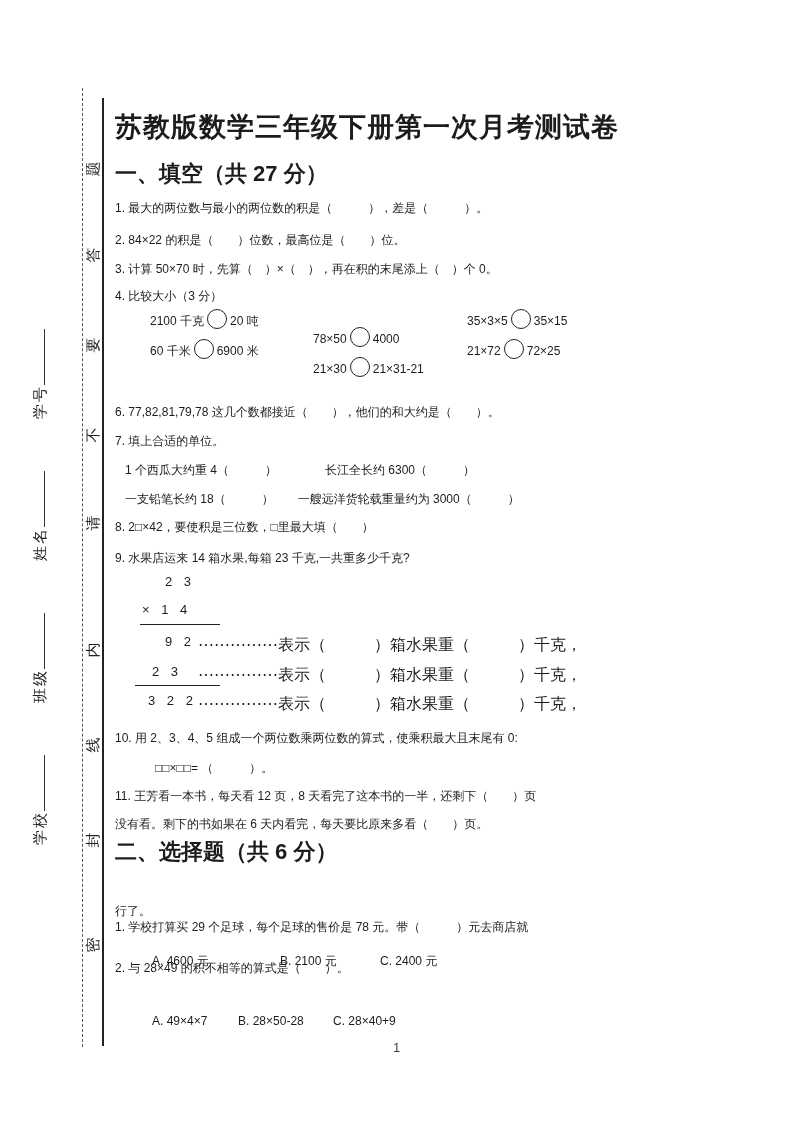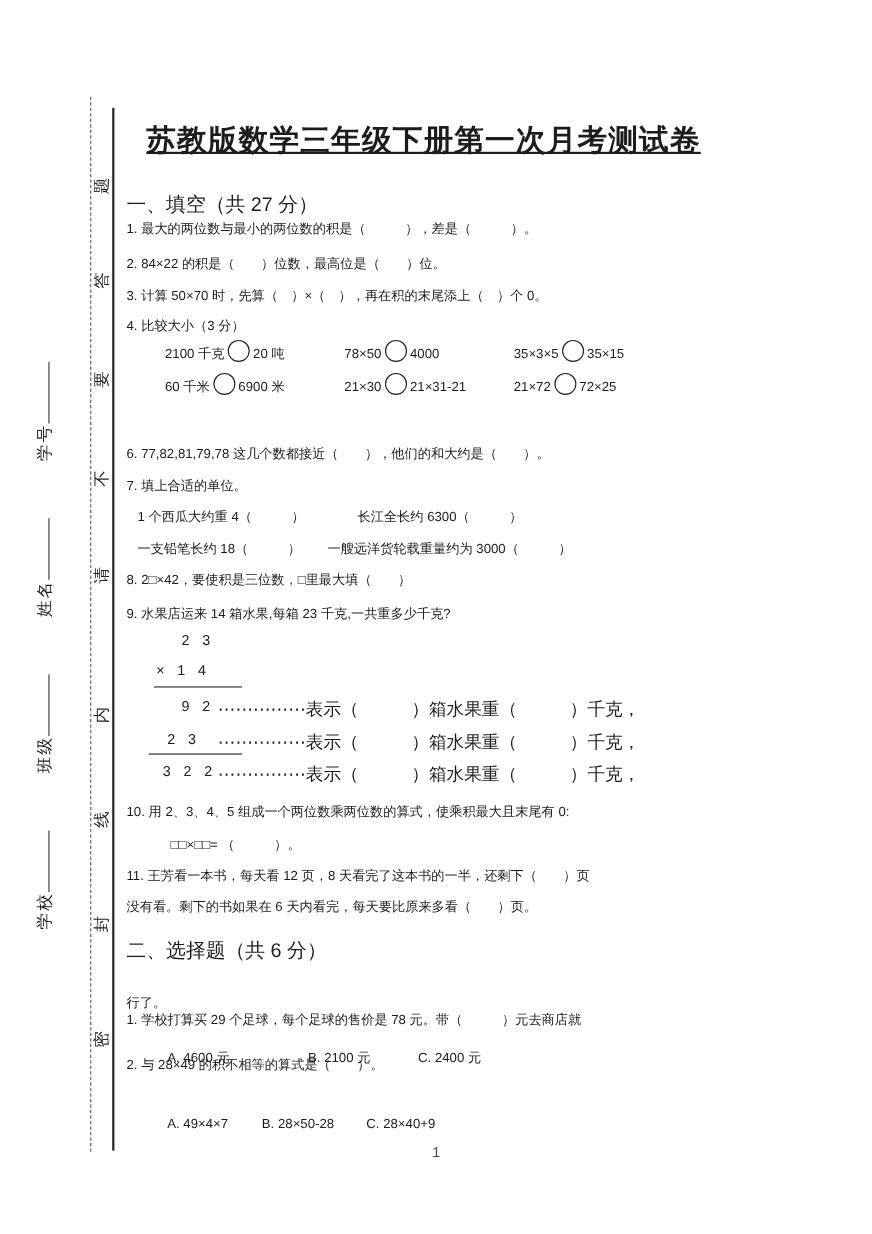--- a/index.html
+++ b/index.html
@@ -38,33 +38,33 @@
     text-align:center;font-size:15px;line-height:18px;
     transform:rotate(-90deg);color:#222;
   }
   
   .content{position:absolute;left:115px;top:0;width:620px;height:1122px;}
   .line{
     position:absolute;left:0;
     font-size:12px;line-height:22px;white-space:pre;color:#1c1c1c;
   }
   .title{
-    left:0;width:540px;text-align:center;
-    font-size:27px;line-height:34px;font-weight:bold;letter-spacing:1px;text-decoration:underline;
+    left:0;width:540px;text-align:left;
+    font-size:27px;line-height:34px;font-weight:bold;letter-spacing:1px;
   }
-  .h{font-weight:normal;font-size:18px;margin-top:12px;}
+  .h{font-weight:bold;font-size:22px;}
   .indent10{left:10px;}
   .circle{
     display:inline-block;width:18px;height:18px;
     border:1.5px solid #222;border-radius:50%;
     vertical-align:-4px;margin:0 3px;
   }
   .cmp-row{display:flex;}
   .cmp-cell1{display:inline-block;width:163px;}
-  .cmp-cell2{display:inline-block;width:154px;}
+  .cmp-cell2{display:inline-block;width:154px;margin-top:18px;}
   
   .mult{position:absolute;left:0;top:574px;width:600px;height:152px;}
   .mult .mnum{
     position:absolute;font-size:13px;letter-spacing:4px;white-space:pre;
   }
   .mult .mrest{position:absolute;font-size:16px;white-space:pre;}
   .mult .ul{position:absolute;height:0;border-top:1.5px solid #222;}
   
   .optA1{display:inline-block;width:128px;}
   .optB1{display:inline-block;width:100px;}

